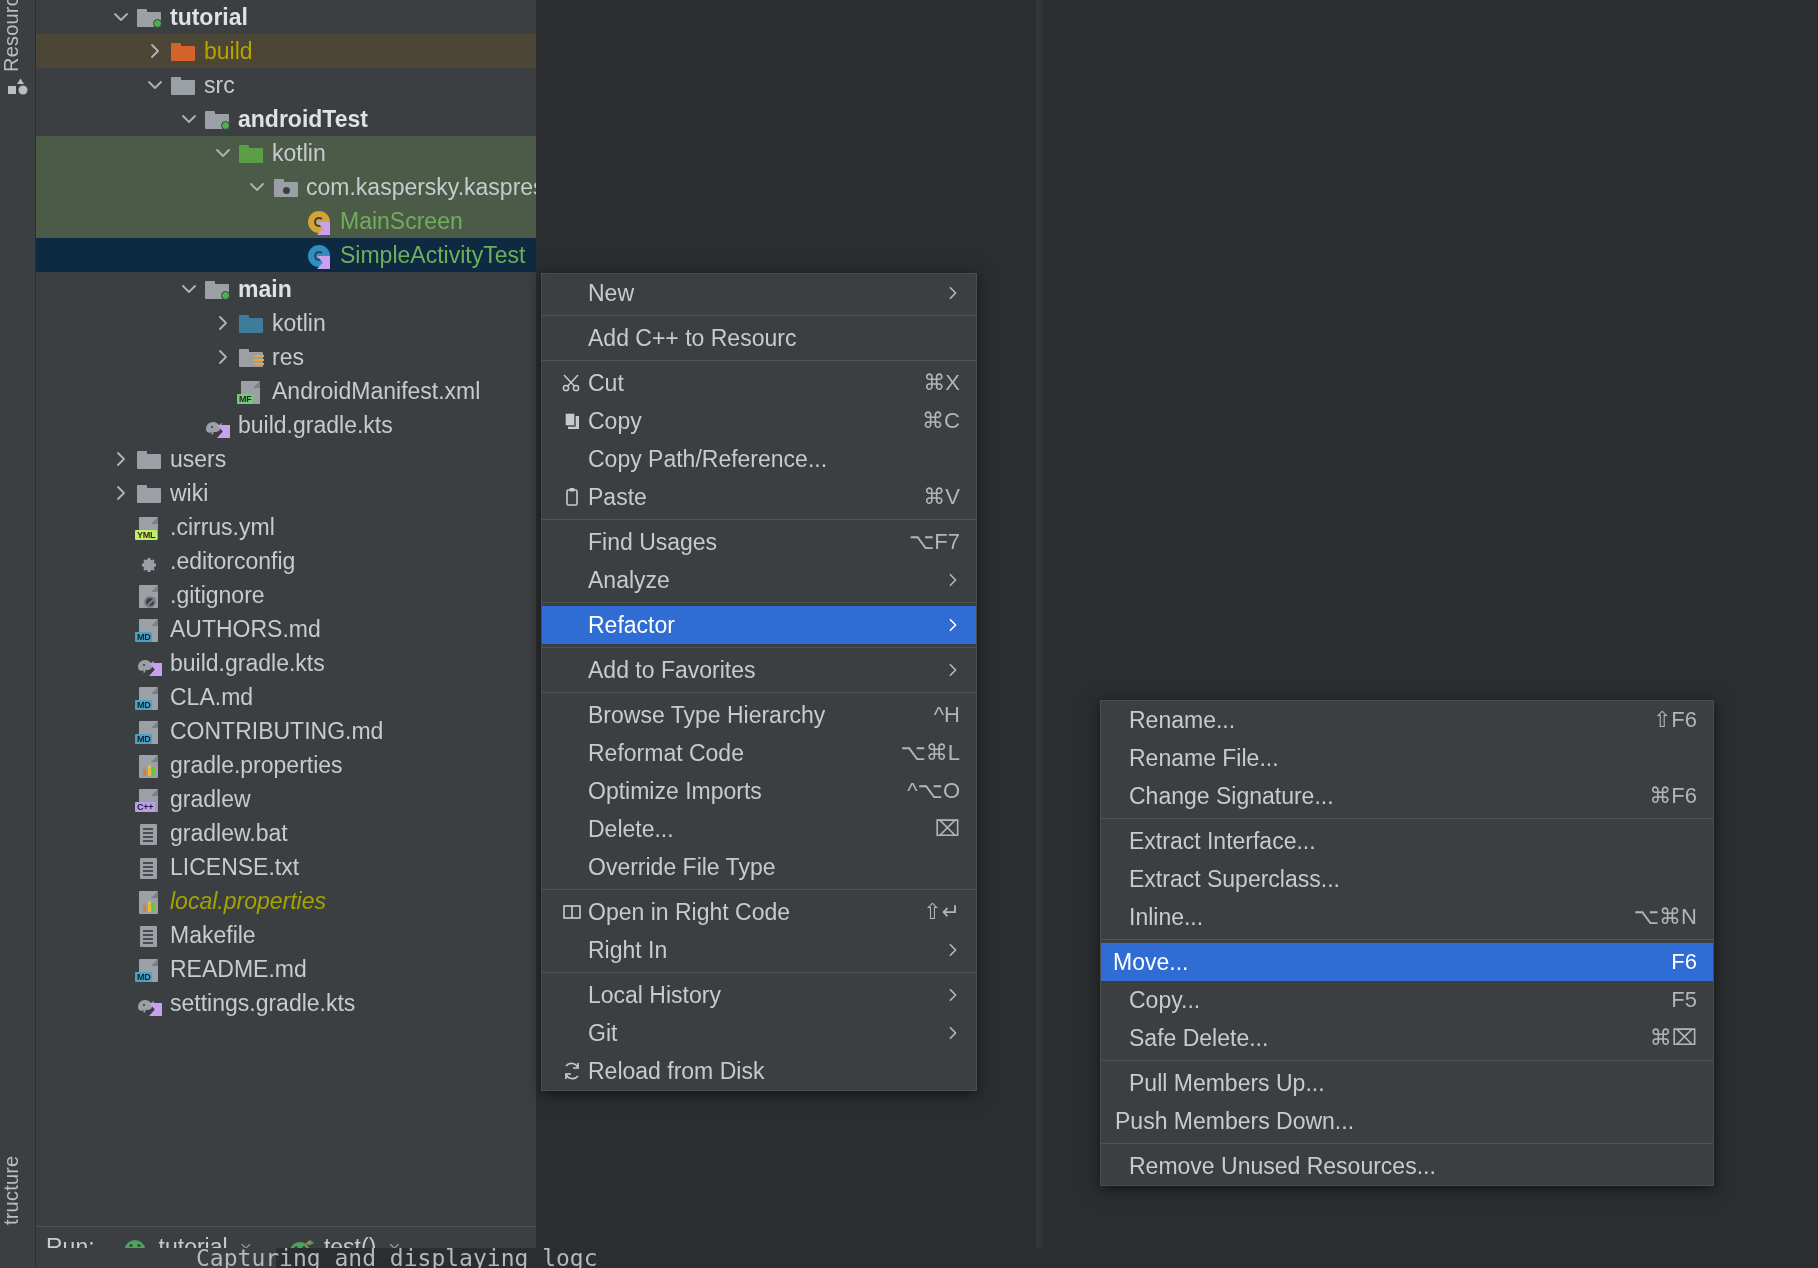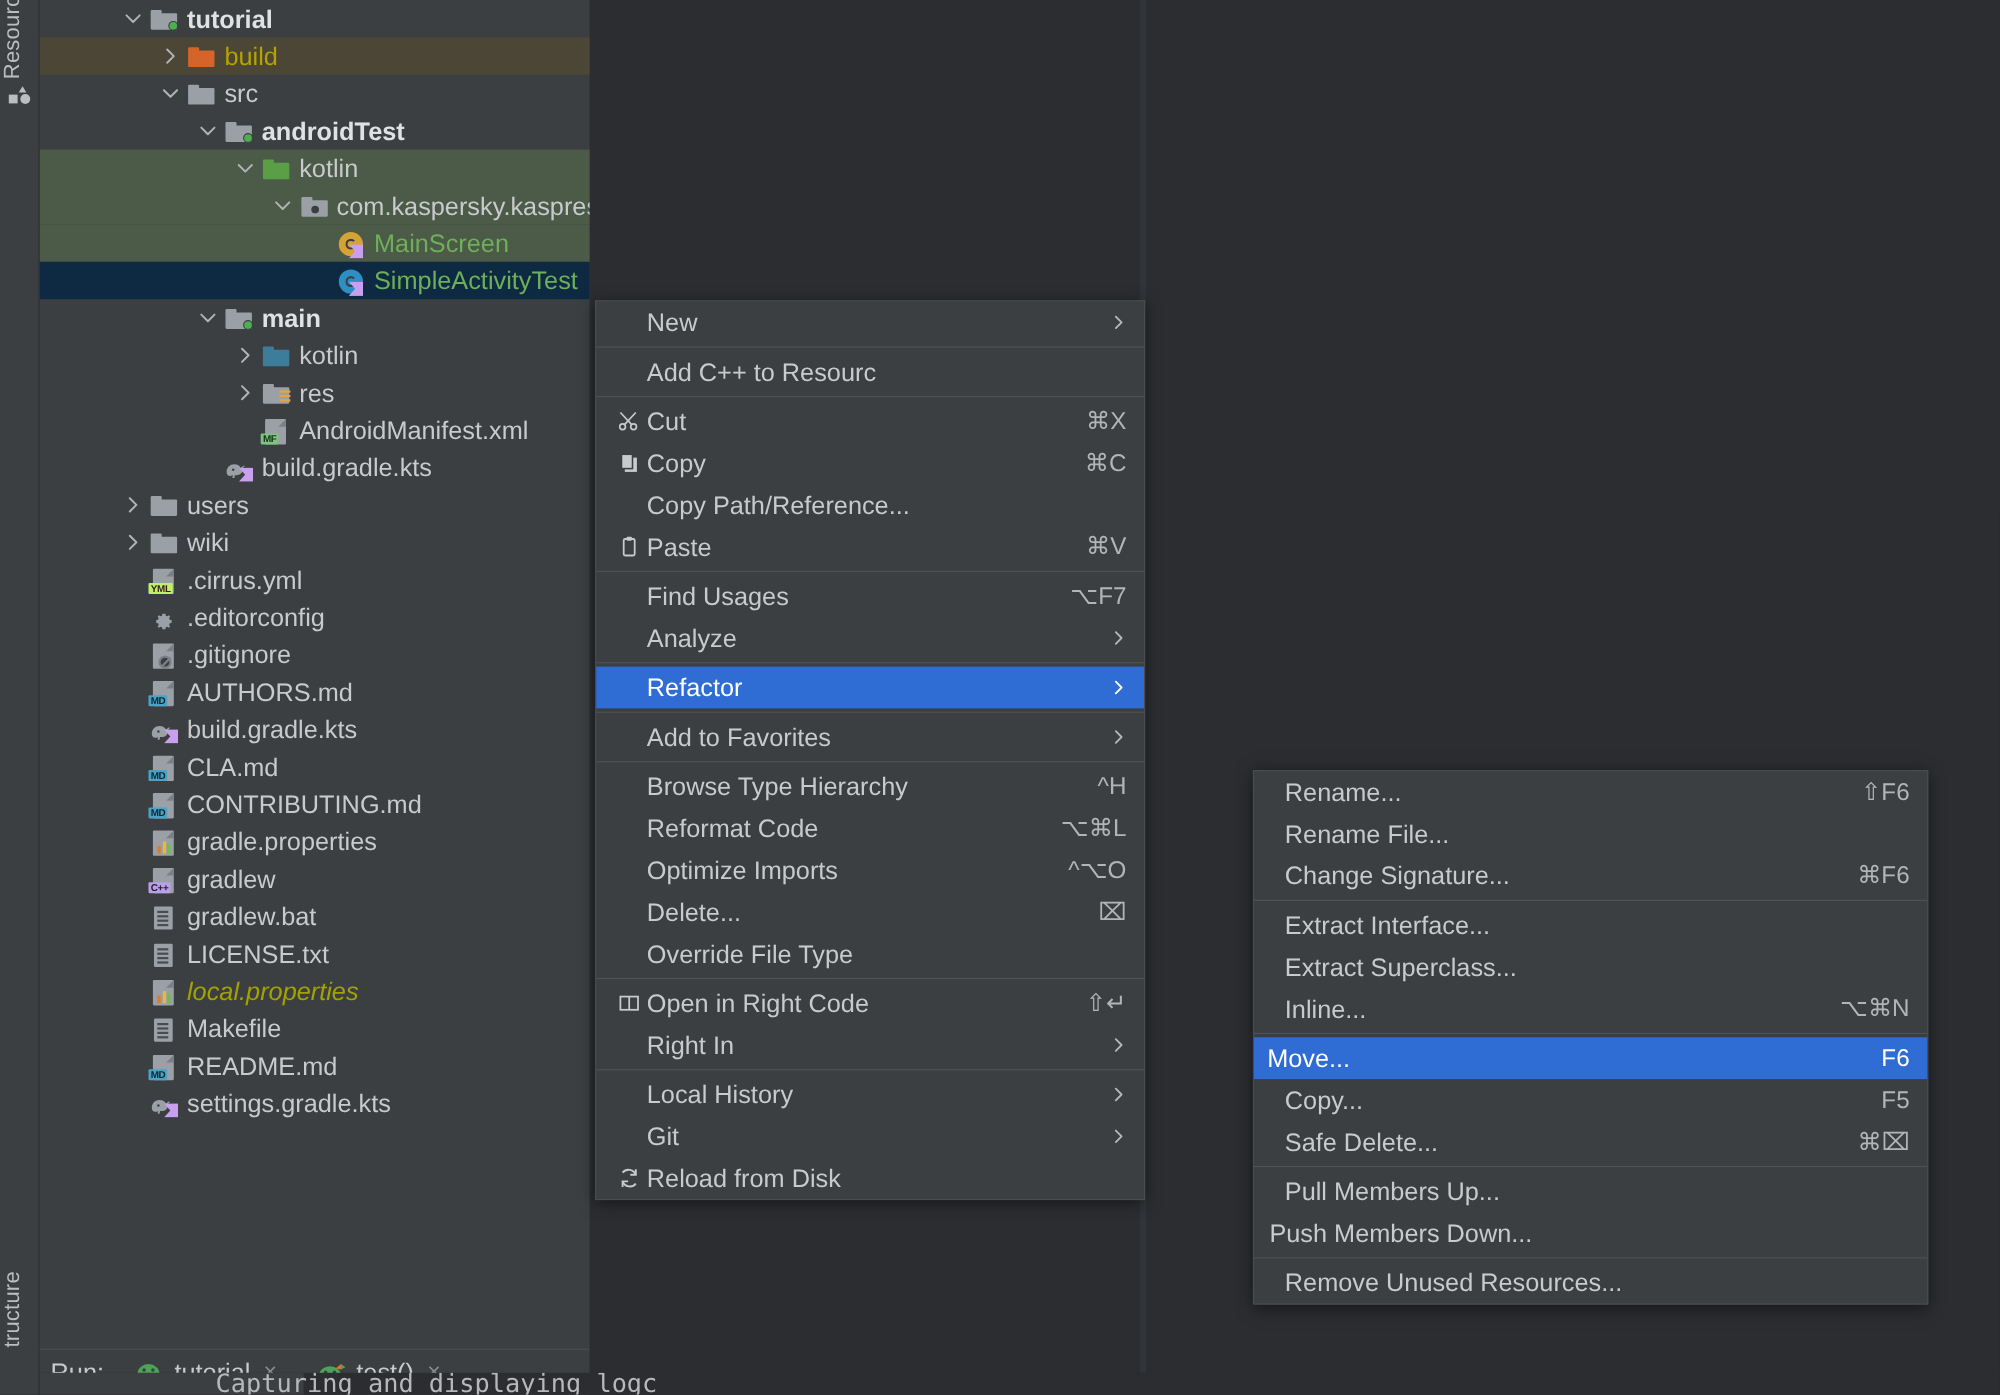--- a/index.html
+++ b/index.html
@@ -119,22 +119,22 @@
   .editor-bg { position:absolute; left:1036px; top:0; width:782px; height:1248px; background:#2b2d30; }
   .editor-gutter { position:absolute; left:1036px; top:0; width:6px; height:1248px; background:#313438; }
 
   
   .menu {
     position:absolute; background:#3c3f41;
     box-shadow: 0 3px 14px rgba(0,0,0,.55);
     border:1px solid #4a4d50;
     font-size:23px; color:#c8cbcd;
   }
-  #main-menu { left:541px; top:273px; width:500px; }
-  #sub-menu  { left:1139px; top:700px; width:614px; }
+  #main-menu { left:541px; top:273px; width:436px; }
+  #sub-menu  { left:1100px; top:700px; width:614px; }
 
   .mi {
     position:relative; height:38px; display:flex; align-items:center;
     padding-left:14px; padding-right:16px; white-space:nowrap;
   }
   .mi .mi-icon { width:32px; min-width:32px; display:flex; justify-content:center; align-items:center; color:#c8cbcd; }
   .mi .mi-text { flex:1; }
   .mi .mi-key { color:#b2b5b8; font-size:22px; margin-left:24px; }
   .mi .mi-arrow { margin-left:18px; color:#b6b8ba; font-size:17px; display:flex; align-items:center; }
   .mi.selected { background:#2f6cd4; color:#ffffff; }

